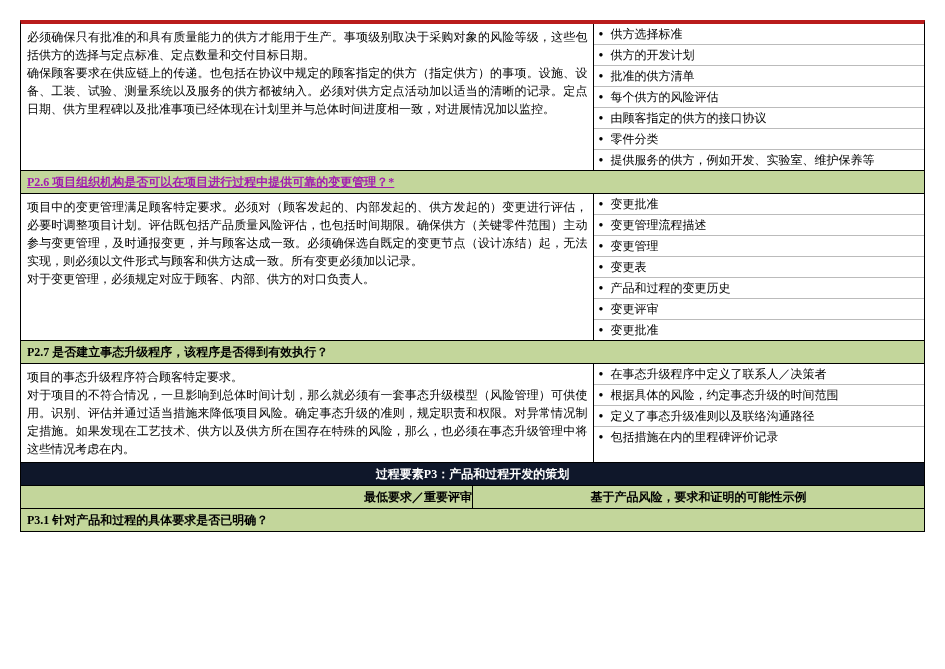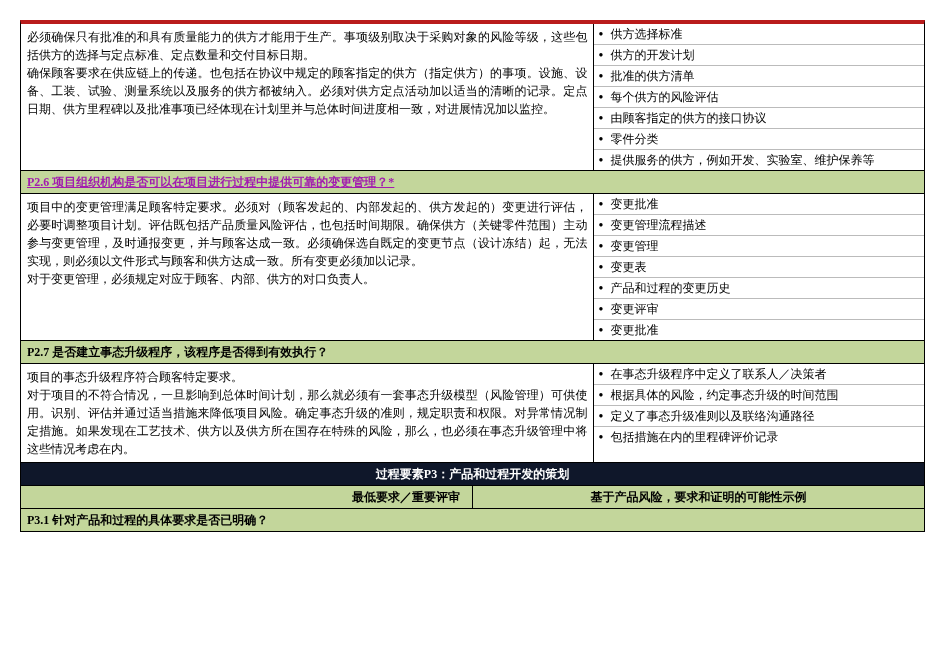--- a/index.html
+++ b/index.html
@@ -45,21 +45,21 @@
     padding: 2px 6px;
     text-align: center;
   }
   .band-split {
     display: flex;
     background: #c3d69b;
     font-weight: bold;
   }
   .band-split .half {
     flex: 1;
-    padding: 2px 12px;
+    padding: 2px 0;
     text-align: center;
   }
   .band-split .half:first-child {
     border-right: 1px solid #000;
     text-align: right;
   }
   .band-split .half:last-child {
     text-align: center;
   }
   .red {

